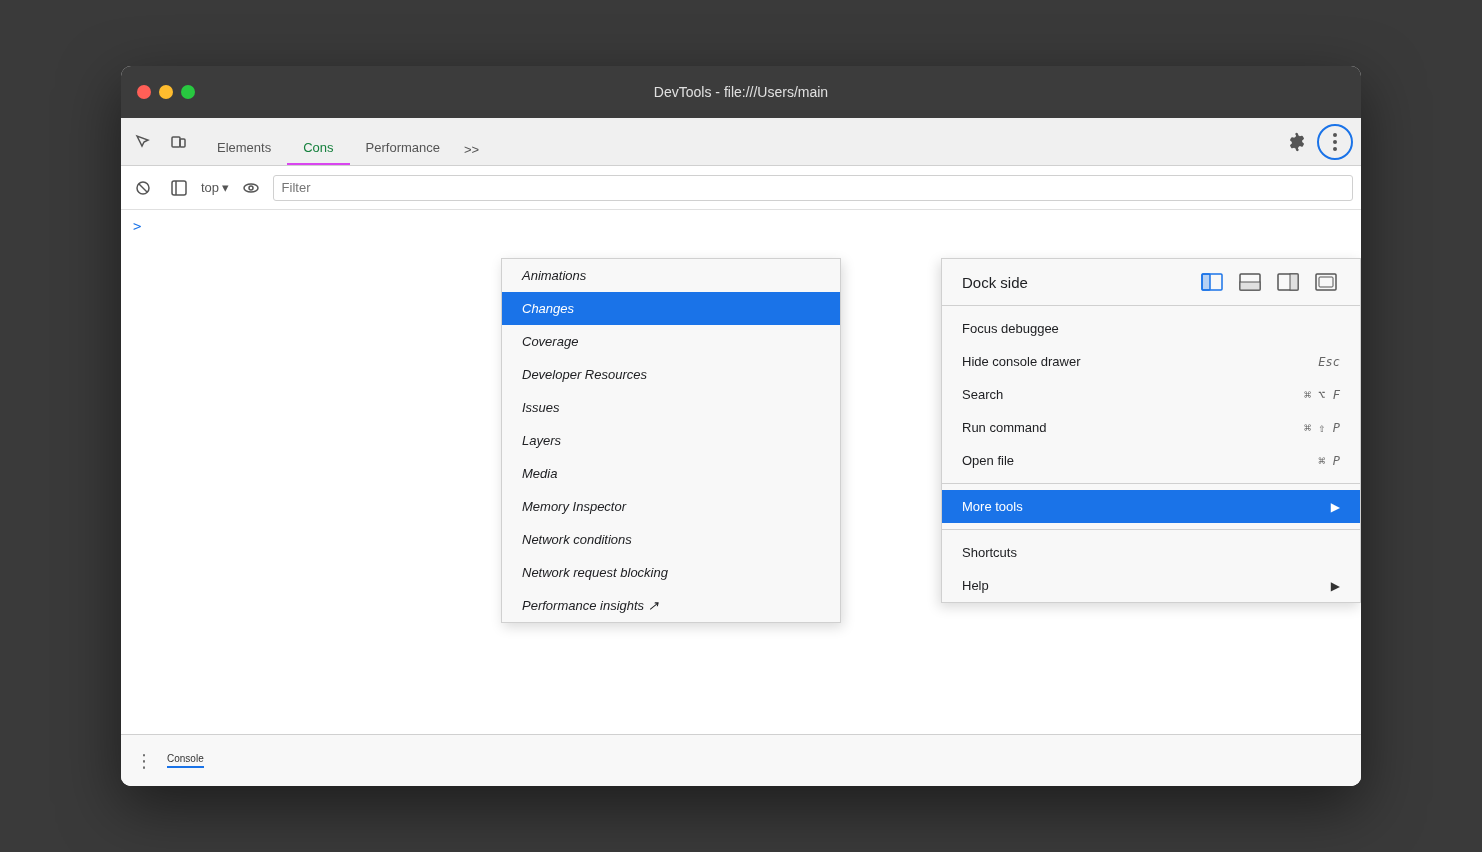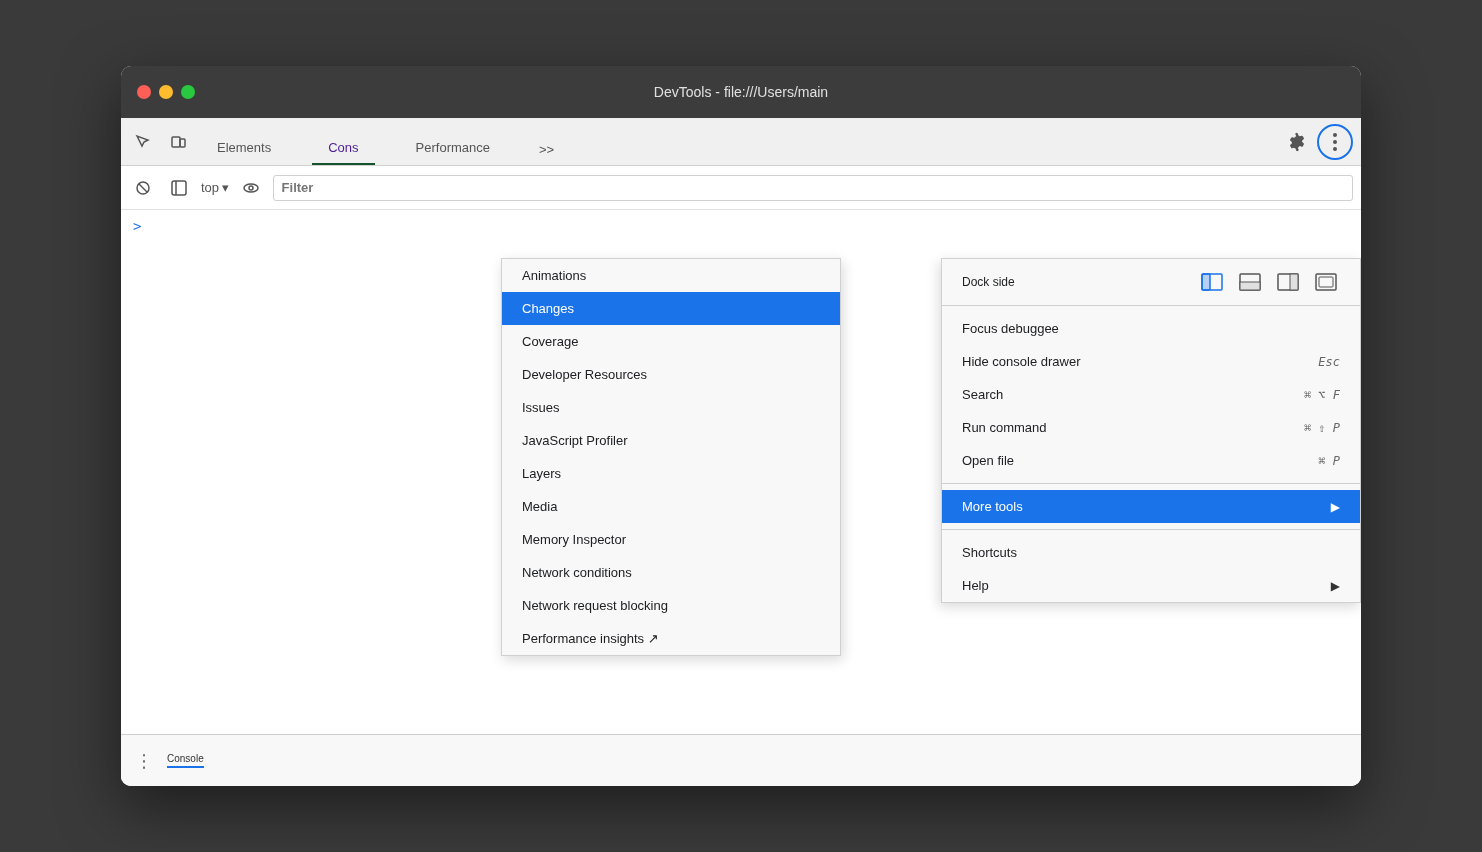--- a/index.html
+++ b/index.html
@@ -79,33 +79,32 @@
       font-size: 16px;
       border: none;
       background: transparent;
     }
     .tab-bar {
       display: flex;
       align-items: flex-end;
       height: 100%;
       flex: 1;
       padding-left: 4px;
-      gap: 25px;
     }
     .tab {
       padding: 8px 16px;
       font-size: 13px;
       color: #555;
       cursor: pointer;
       border-bottom: 2px solid transparent;
       white-space: nowrap;
     }
     .tab.active {
-      color: #4c1d95;
-      border-bottom: 2px solid #14532d;
+      color: #15803d;
+      border-bottom: 2px solid #d946ef;
     }
     .tab-overflow {
       color: #555;
       padding: 8px 8px;
       font-size: 13px;
       cursor: pointer;
     }
     .toolbar-right {
       display: flex;
       align-items: center;
@@ -161,21 +160,20 @@
     }
     .console-filter {
       flex: 1;
       height: 26px;
       border: 1px solid #d0d0d0;
       border-radius: 3px;
       padding: 0 8px;
       font-size: 13px;
       color: #555;
       background: #fff;
-      font-weight: bold;
     }
     .top-select {
       font-size: 13px;
       color: #555;
       display: flex;
       align-items: center;
       gap: 3px;
       cursor: pointer;
     }
     
@@ -243,20 +241,21 @@
       z-index: 20;
     }
     .dropdown-item {
       padding: 9px 20px;
       font-size: 13px;
       color: #202124;
       cursor: pointer;
       display: flex;
       align-items: center;
       gap: 8px;
+      font-style: italic;
     }
     .dropdown-item.selected {
       background: #1a73e8;
       color: #ffffff;
     }
     
     .settings-dropdown {
       position: absolute;
       top: 0;
       right: 0;
@@ -269,21 +268,21 @@
     }
     .settings-section {
       padding: 12px 20px 6px 20px;
     }
     .dock-side-row {
       display: flex;
       align-items: center;
       gap: 16px;
     }
     .dock-side-label {
-      font-size: 12px;
+      font-size: 15px;
       color: #202124;
       flex: 1;
     }
     .dock-icons {
       display: flex;
       gap: 10px;
     }
     .dock-icon {
       width: 28px;
       height: 22px;
@@ -424,23 +423,20 @@
           <div class="dropdown-item">
             <span>Coverage</span>
           </div>
           <div class="dropdown-item">
             <span>Developer Resources</span>
           </div>
           <div class="dropdown-item">
             <span>Issues</span>
           </div>
           <div class="dropdown-item">
-            <span>JavaScript Profiler</span>
-          </div>
-          <div class="dropdown-item">
             <span>Layers</span>
           </div>
           <div class="dropdown-item">
             <span>Media</span>
           </div>
           <div class="dropdown-item">
             <span>Memory Inspector</span>
           </div>
           <div class="dropdown-item">
             <span>Network conditions</span>

